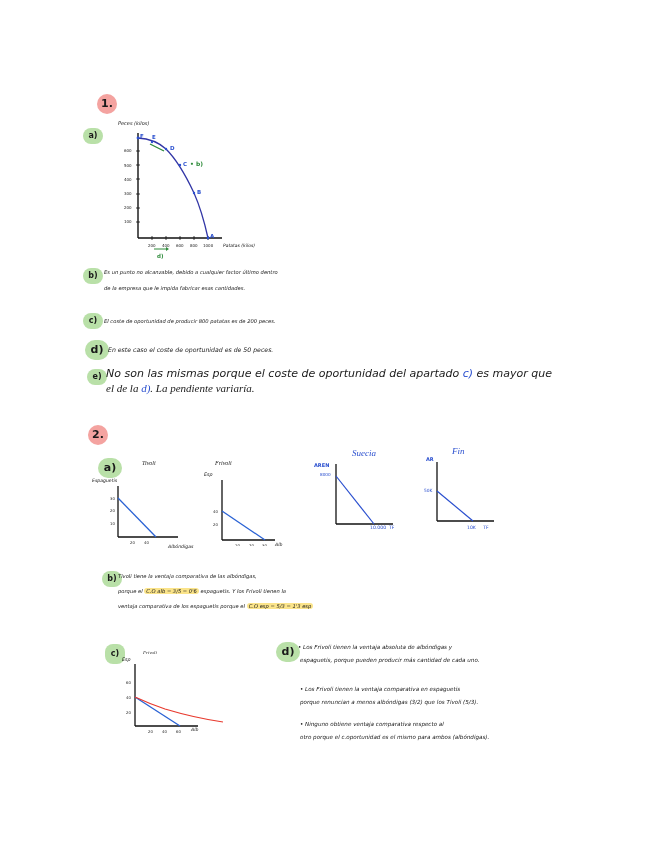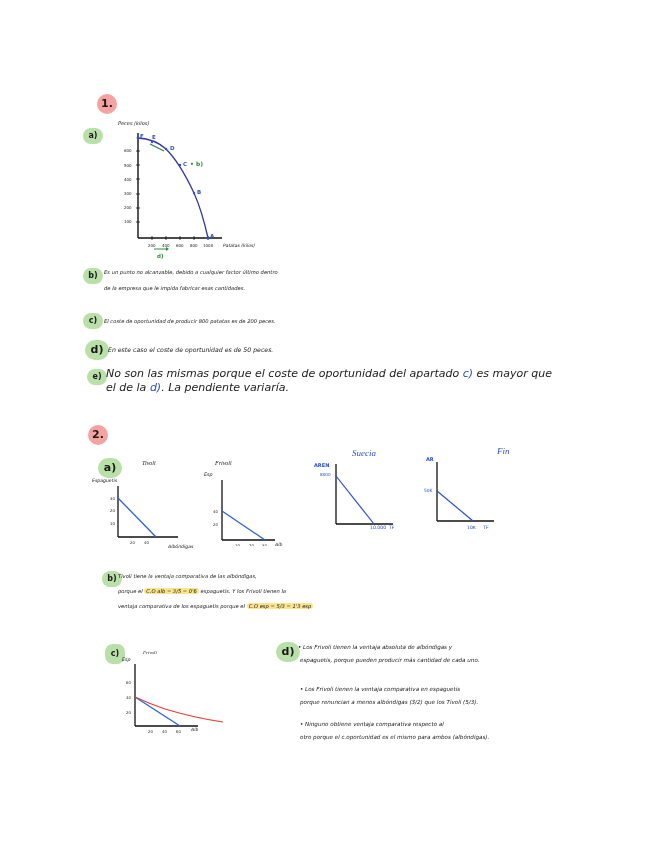--- a/index.html
+++ b/index.html
@@ -103,21 +103,21 @@
 
 <div class="badge-green big" style="left:85px;top:340px;">d)</div>
 <div class="note med" style="left:108px;top:344px;">En este caso el coste de oportunidad es de 50 peces.</div>
 
 <div class="badge-green" style="left:87px;top:369px;">e)</div>
 <div class="note big" style="left:106px;top:368px;">
   <span>No son las mismas porque el coste de oportunidad del apartado</span>
   <span class="blue">c)</span>
   <span>es mayor que</span>
 </div>
-<div class="note big" style="left:106px;top:382px;">
+<div class="note big" style="left:106px;top:382px;font-family:Liberation Serif, serif;">
   <span>el de la</span>
   <span class="blue">d)</span><span>. La pendiente variaría.</span>
 </div>
 
 <div class="badge-red" style="left:88px;top:425px;">2.</div>
 <div class="badge-green big" style="left:98px;top:458px;">a)</div>
 
 <div class="chart-title" style="left:142px;top:460px;">Tivoli</div>
 <div class="abs" style="left:92px;top:478px;font-size:4.6px;font-style:italic;">Espaguetis</div>
 <svg class="abs" style="left:100px;top:484px;" width="90" height="62">
@@ -153,21 +153,21 @@
 <div class="chart-title blue" style="left:352px;top:448px;font-style:italic;">Suecia</div>
 <div class="abs blue" style="left:314px;top:462px;font-size:5px;font-weight:bold;">AREN</div>
 <div class="abs blue" style="left:320px;top:472px;font-size:4.2px;">8000</div>
 <svg class="abs" style="left:330px;top:462px;" width="70" height="65">
   <line x1="6" y1="2" x2="6" y2="62" stroke="#111" stroke-width="1.3"></line>
   <line x1="6" y1="62" x2="63" y2="62" stroke="#111" stroke-width="1.3"></line>
   <line x1="6" y1="14" x2="44" y2="62" stroke="#2a4fcf" stroke-width="1.2"></line>
 </svg>
 <div class="abs blue" style="left:370px;top:525px;font-size:4.6px;"><span>10.000</span>&nbsp;&nbsp;<span>TF</span></div>
 
-<div class="chart-title blue" style="left:452px;top:446px;font-style:italic;margin-left:45px;">Fin</div>
+<div class="chart-title blue" style="left:452px;top:446px;font-style:italic;">Fin</div>
 <div class="abs blue" style="left:426px;top:456px;font-size:5px;font-weight:bold;">AR</div>
 <div class="abs blue" style="left:424px;top:488px;font-size:4.4px;">50K</div>
 <svg class="abs" style="left:432px;top:458px;" width="70" height="66">
   <line x1="5" y1="4" x2="5" y2="63" stroke="#111" stroke-width="1.3"></line>
   <line x1="5" y1="63" x2="62" y2="63" stroke="#111" stroke-width="1.3"></line>
   <line x1="5" y1="33" x2="41" y2="63" stroke="#2a4fcf" stroke-width="1.2"></line>
 </svg>
 <div class="abs blue" style="left:467px;top:525px;font-size:4.6px;"><span>10K</span>&nbsp;&nbsp;&nbsp;&nbsp;&nbsp;<span>TF</span></div>
 
 <div class="badge-green" style="left:102px;top:571px;">b)</div>

